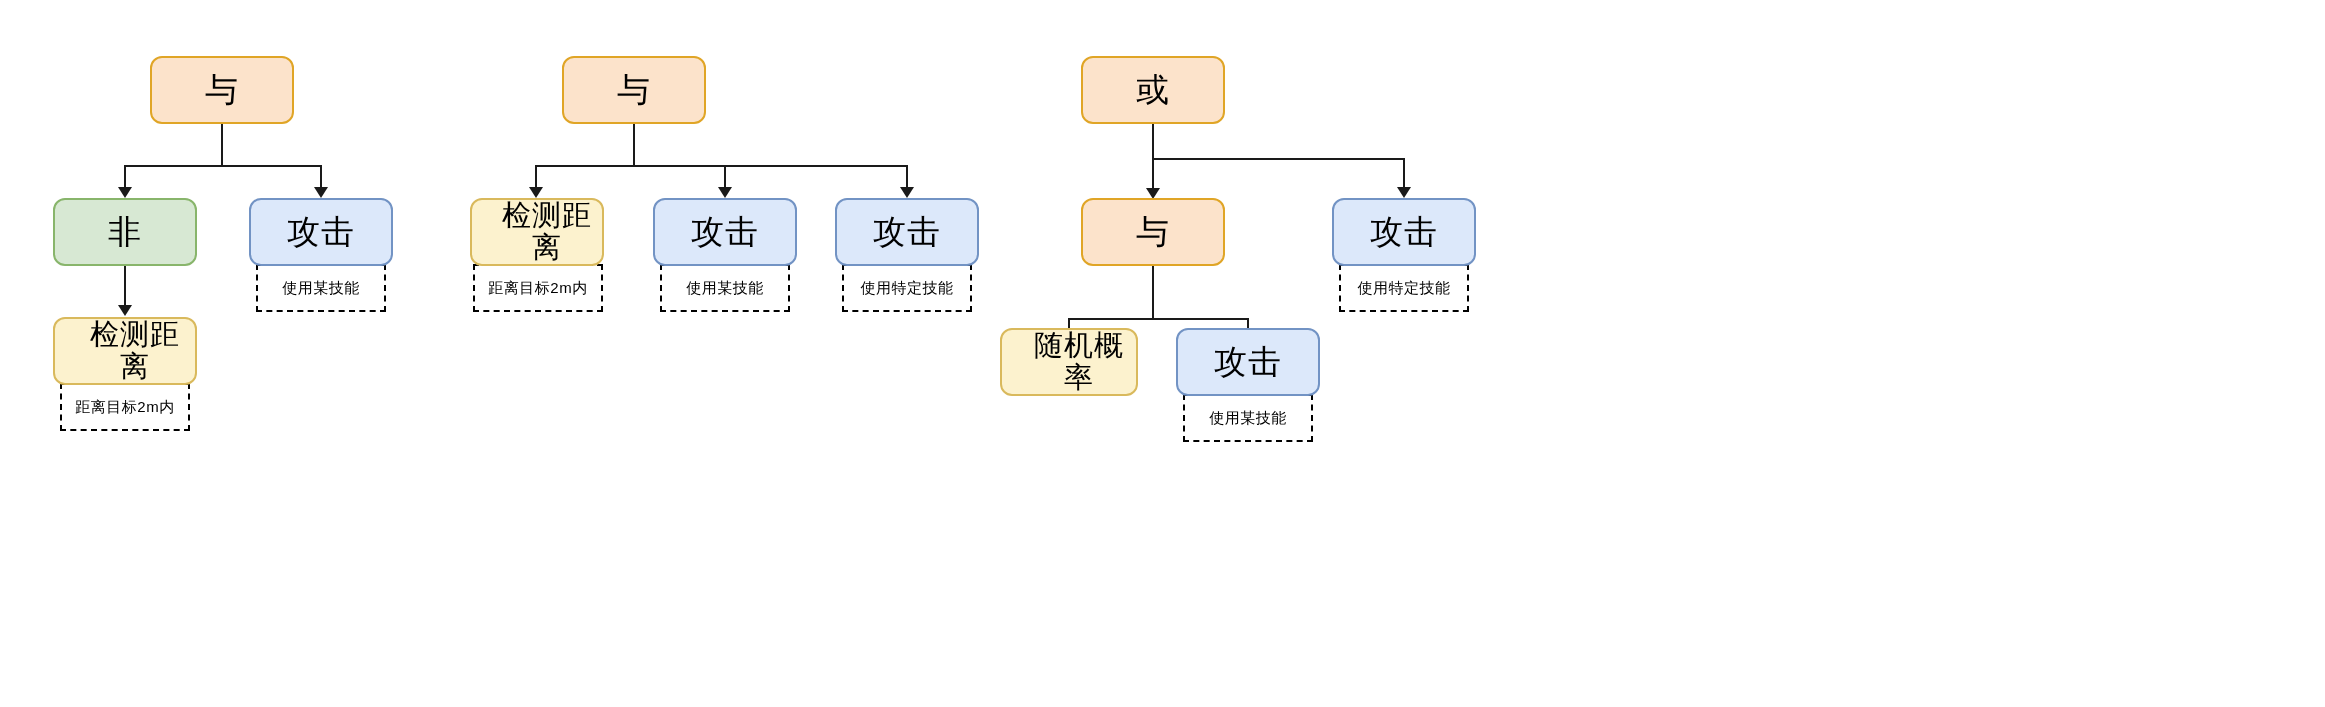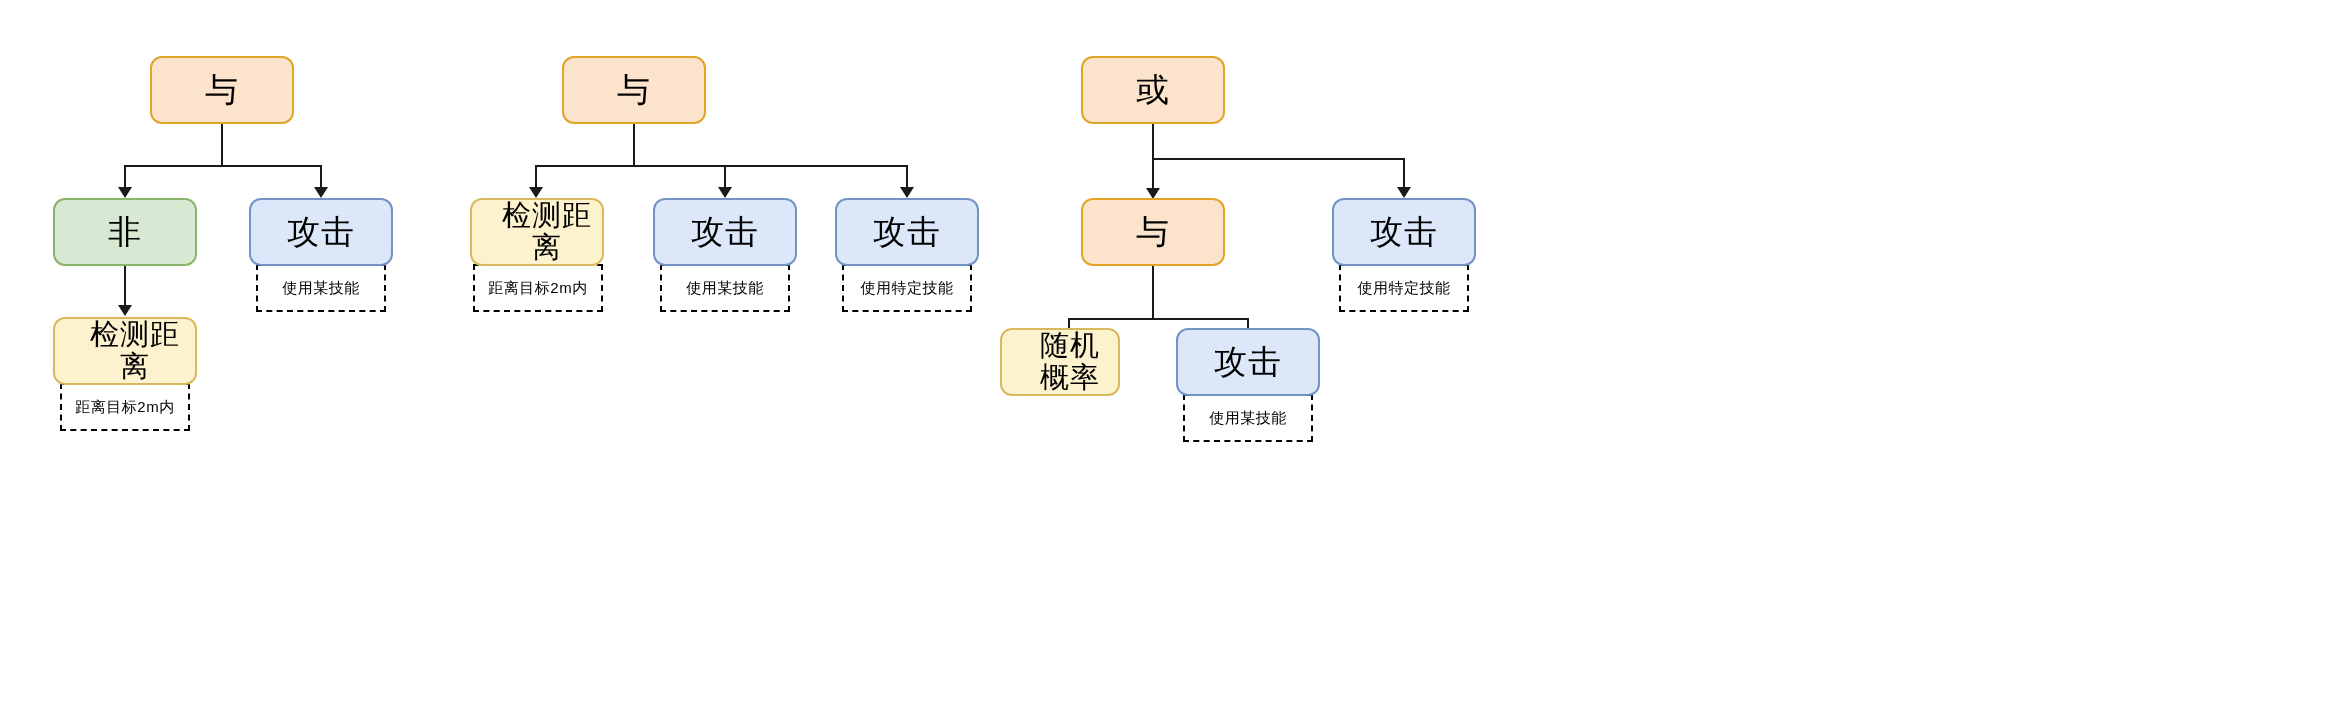--- a/index.html
+++ b/index.html
@@ -168,21 +168,21 @@
     <span class="node-label">与</span>
   </div>
 
   <div class="edge edge-v" style="left:1152px; top:266px; width:2px; height:53px;"></div>
   <div class="edge edge-h" style="left:1069px; top:318px; width:180px; height:2px;"></div>
   <div class="edge edge-v" style="left:1068px; top:318px; width:2px; height:18px;"></div>
   <div class="arrow" style="left:1062px; top:334px;"></div>
   <div class="edge edge-v" style="left:1247px; top:318px; width:2px; height:18px;"></div>
   <div class="arrow" style="left:1241px; top:334px;"></div>
 
-  <div class="node n-yellow fs-md" style="left:1000px; top:328px; width:120px; height:68px;">
+  <div class="node n-yellow fs-md" style="left:1000px; top:328px; width:138px; height:68px;">
     <span class="node-label">随机概率</span>
   </div>
 
   <div class="node n-blue fs-lg" style="left:1176px; top:328px; width:144px; height:68px;">
     <span class="node-label">攻击</span>
   </div>
   <div class="annot" style="left:1183px; top:394px; width:130px; height:48px;">
     <span>使用某技能</span>
   </div>
 

